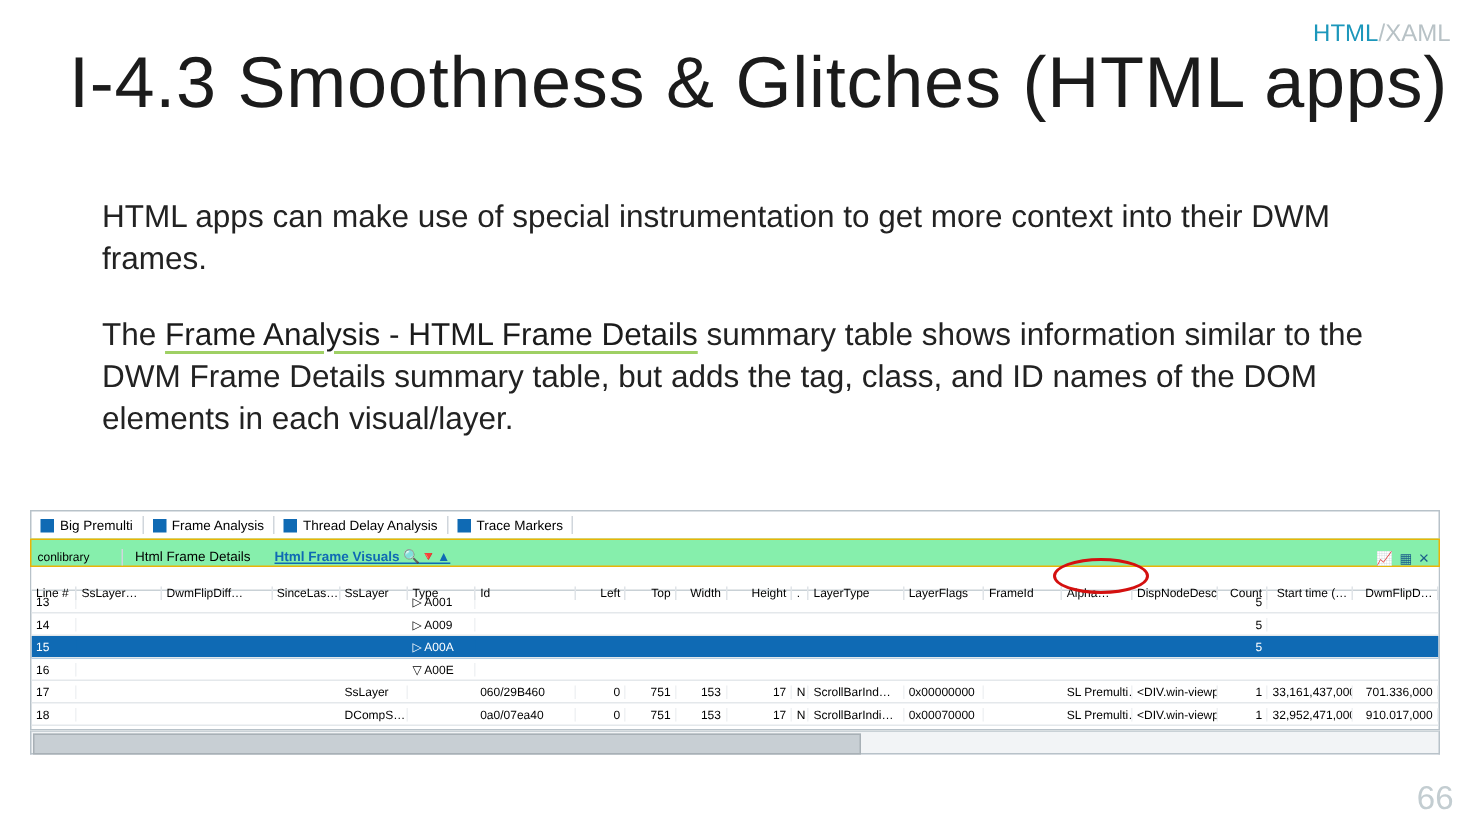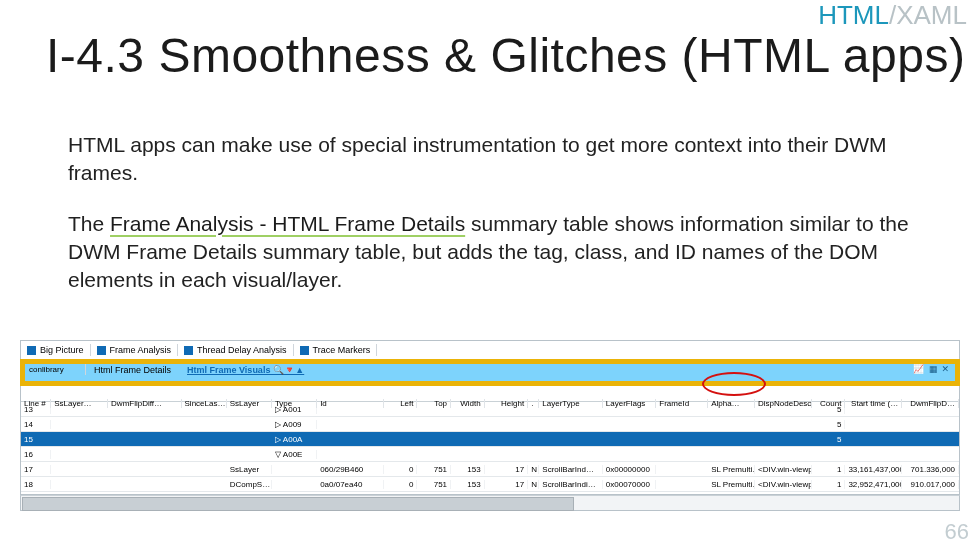--- a/index.html
+++ b/index.html
@@ -1,28 +1,28 @@
 <!DOCTYPE html>
 <html><head>
 <meta charset="utf-8">
 <style>
 html,body{margin:0;padding:0;width:979px;height:551px;background:#fff;font-family:"Segoe UI",Arial,sans-serif;overflow:hidden;}
 .slide{position:relative;width:979px;height:551px;}
-.tag{position:absolute;top:0;right:12px;font-size:26px;font-weight:300;}
+.tag{position:absolute;top:14px;right:12px;font-size:16px;font-weight:300;}
 .tag .t1{color:#1C97BB;}
 .tag .t2{color:#B8C2C6;}
 .title{position:absolute;top:28px;left:46px;font-size:48px;font-weight:300;color:#1b1b1b;letter-spacing:0.5px;}
 .body{position:absolute;top:115px;left:68px;width:860px;font-size:21px;font-weight:400;color:#222;line-height:1.35;}
 .body p{margin:16px 0 22px 0;}
 .link{color:#1b1b1b;text-decoration:underline;text-decoration-color:#9FD064;text-underline-offset:4px;text-decoration-thickness:2px;}
 .screenshot{position:absolute;top:340px;left:20px;width:940px;background:#fff;}
 .tabs-row{display:flex;align-items:center;height:18px;border:1px solid #b8c2c9;border-bottom:none;}
 .tab{display:flex;align-items:center;font-size:9px;padding:1px 6px;border-right:1px solid #d0d6dc;gap:4px;}
 .tabsq{width:9px;height:9px;background:#0f6ab4;display:inline-block;}
-.subtabs-row{display:flex;align-items:flex-start;height:17px;border:5px solid #eab308;background:#7dd3fc;}
+.subtabs-row{display:flex;align-items:flex-end;height:17px;border:1px solid #eab308;background:#86efac;}
 .subtab{font-size:9px;padding:1px 8px;}
 .subtab.active{color:#0f6ab4;text-decoration:underline;font-weight:bold;}
 .grid-wrap{border:1px solid #b8c2c9;border-top:none;}
 .grid-head{display:flex;height:15px;font-size:8px;align-items:center;background:#fff;border-bottom:1px solid #c9d1d6;position:relative;}
 .th{border-right:1px solid #e0e4e8;padding:0 3px;white-space:nowrap;overflow:hidden;margin-top:20px;}
 .grid-body{height:92px;overflow:hidden;}
 .grid-row{display:flex;height:14px;font-size:8px;align-items:center;border-bottom:1px solid #e4e8eb;}
 .td{border-right:1px solid #f0f2f4;padding:0 3px;white-space:nowrap;overflow:hidden;}
 .row-sel{background:#0f6ab4;color:#fff;}
 .row-sel .td{border-right:1px solid #0f6ab4;}
@@ -58,21 +58,21 @@
     <span> summary table shows information similar to the DWM Frame Details summary table, but adds the tag, class, and ID names of the DOM elements in each visual/layer.</span>
   </p>
 </div>
 
 <div class="circle"></div>
 
 <div class="screenshot">
   <div class="tabs-row">
     <div class="tab">
           <span class="tabsq"></span>
-          <span>Big Picture</span>
+          <span>Big Premulti</span>
         </div>
     <div class="tab">
           <span class="tabsq"></span>
           <span>Frame Analysis</span>
         </div>
     <div class="tab">
           <span class="tabsq"></span>
           <span>Thread Delay Analysis</span>
         </div>
     <div class="tab">

